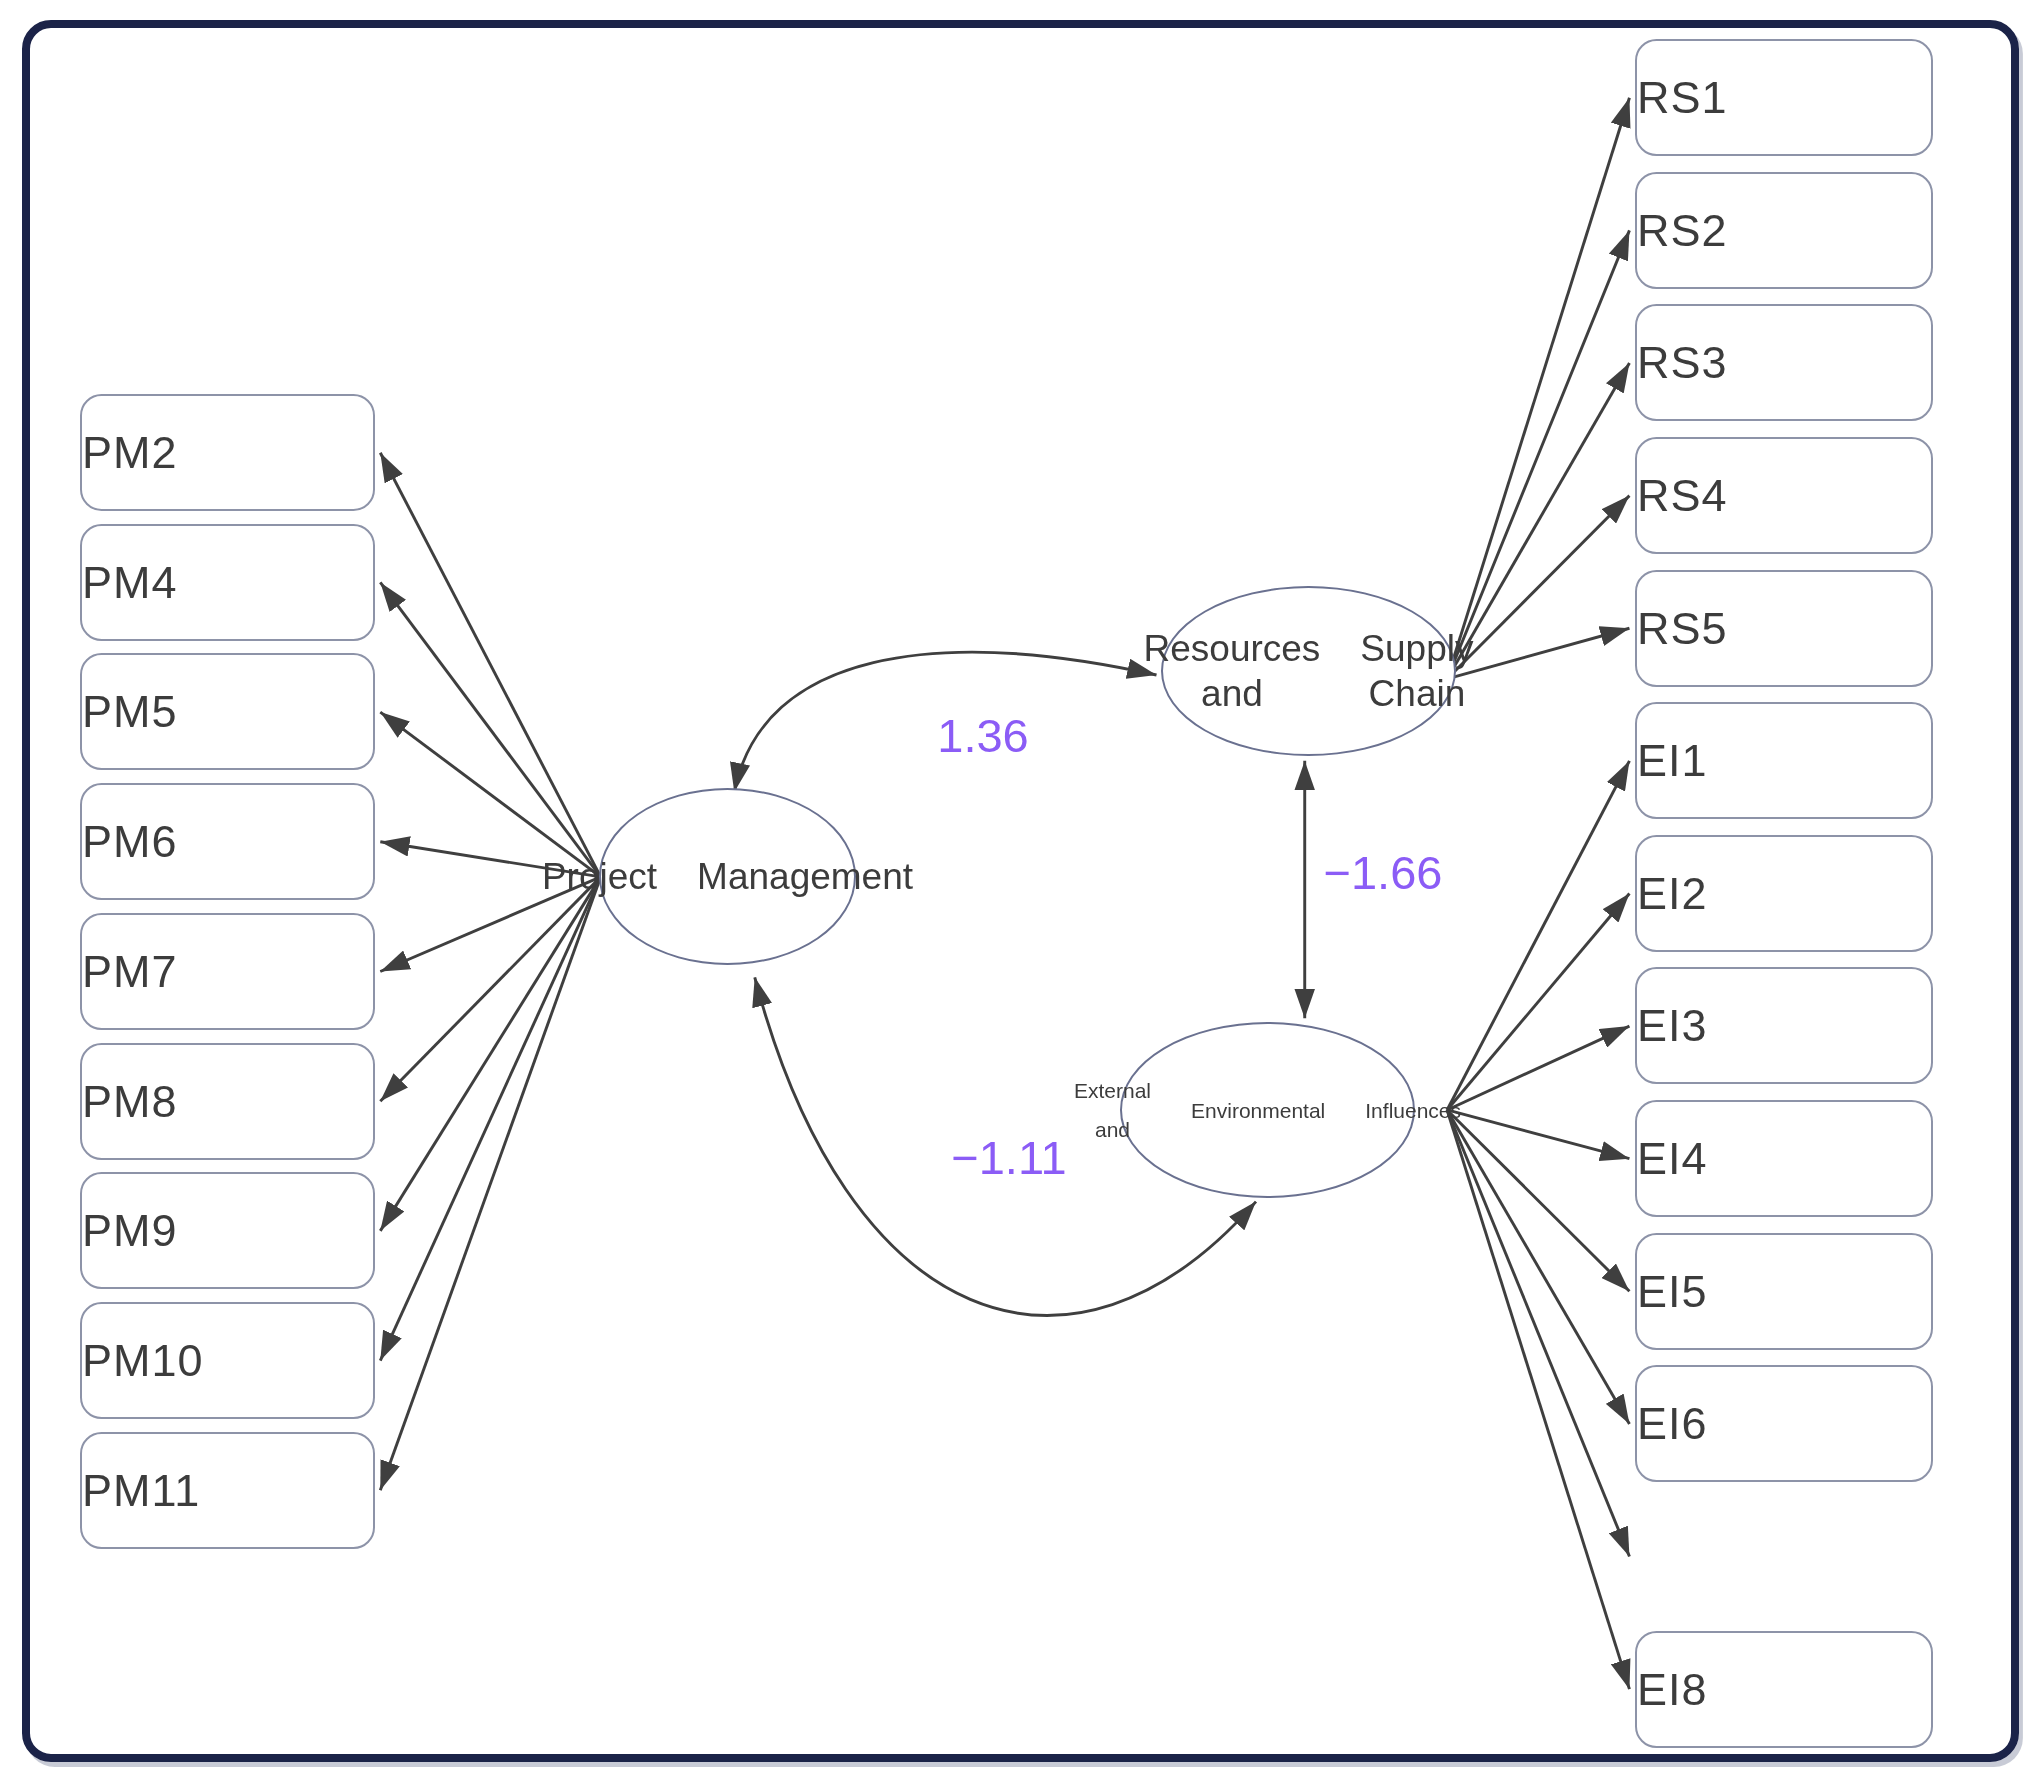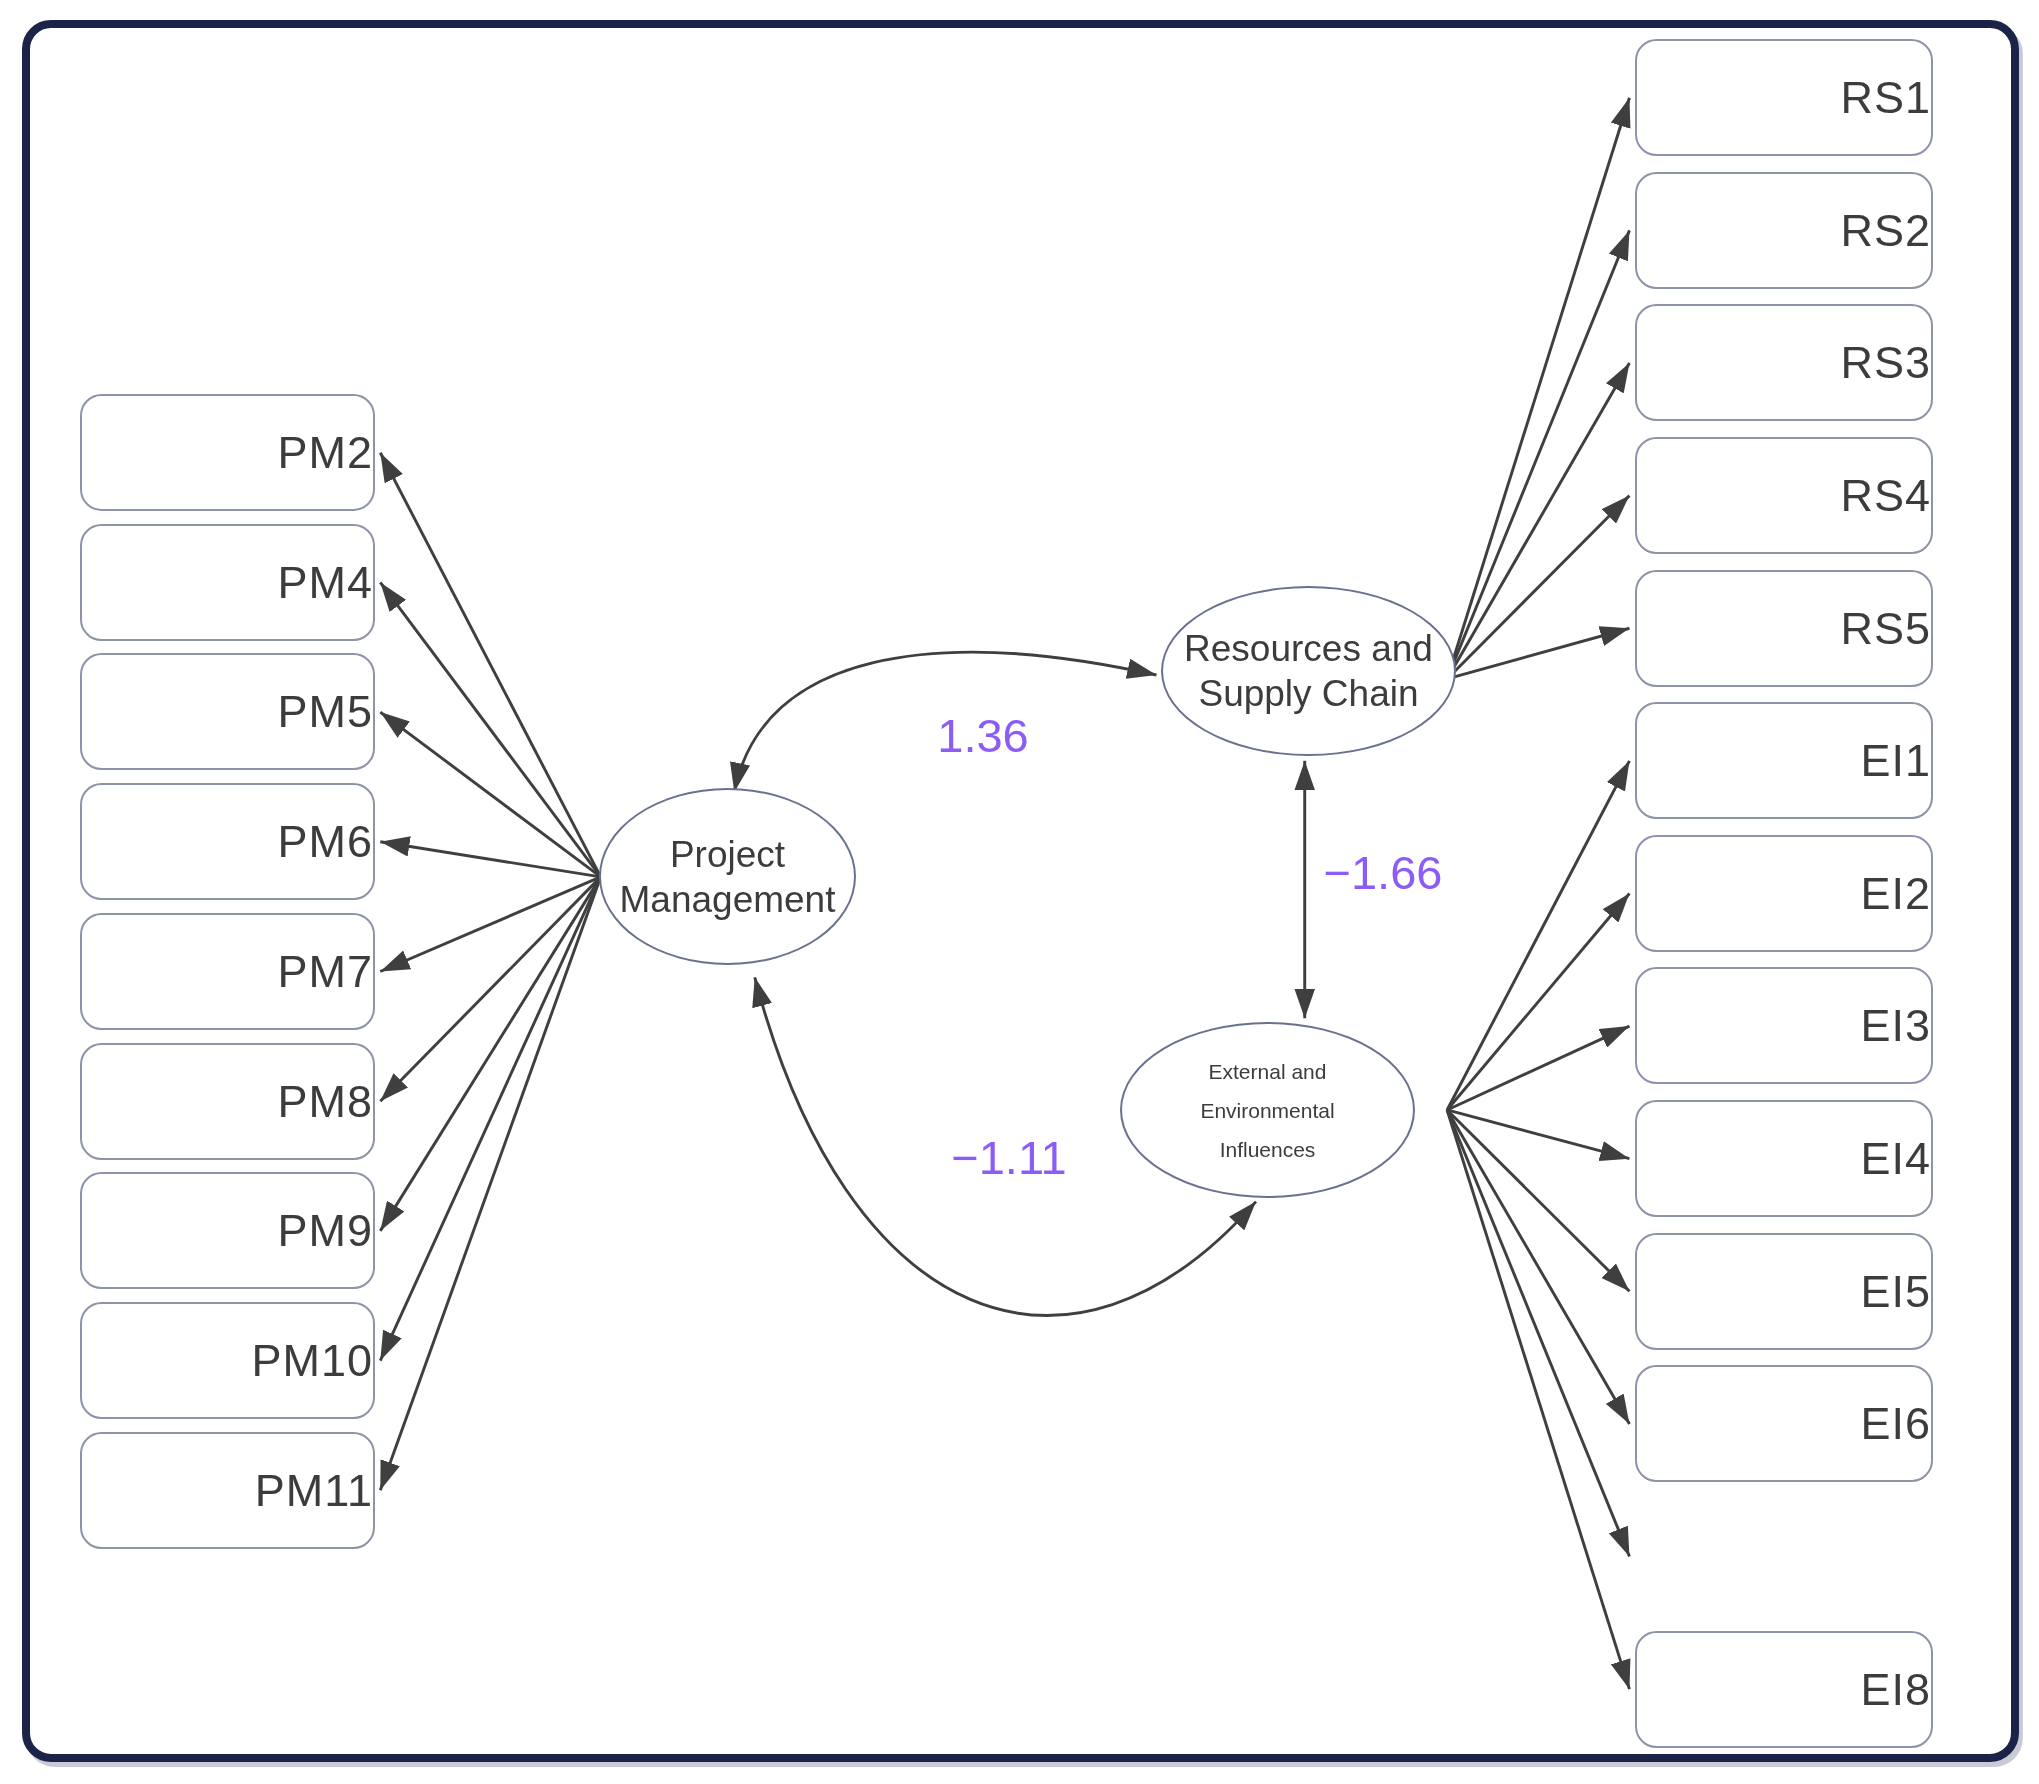--- a/index.html
+++ b/index.html
@@ -36,41 +36,42 @@
   }
   .box {
     position: absolute;
     height: 117px;
     background: #ffffff;
     border: 2.9px solid #8d93a8;
     border-radius: 21.5px;
     box-sizing: border-box;
     display: flex;
     align-items: center;
-    justify-content: flex-end;
+    justify-content: flex-start;
   }
   .lbox { left: 80px;   width: 295px; }
   .rbox { left: 1635px; width: 298px; }
   .box-label {
     font-size: 45px;
     color: #3c3c3c;
     letter-spacing: 1px;
   }
   .ellipse {
     position: absolute;
     background: #ffffff;
     border: 2.9px solid #6a7190;
     border-radius: 50%;
     box-sizing: border-box;
     display: flex;
-    flex-direction: column;
+    flex-direction: row;
     align-items: center;
     justify-content: center;
     text-align: center;
     color: #3c3c3c;
+    gap: 40px;
   }
   .ellipse .line { display: block; }
   .ellipse-pm { left: 599px;  top: 788px;  width: 257px; height: 177px; font-size: 37px; line-height: 45px; }
   .ellipse-rs { left: 1161px; top: 586px;  width: 295px; height: 170px; font-size: 37px; line-height: 45px; }
   .ellipse-ei { left: 1120px; top: 1022px; width: 295px; height: 176px; font-size: 21px; line-height: 39px; }
   .coef {
     position: absolute;
     transform: translate(-50%, -50%);
     font-size: 47px;
     color: #8b5cf6;

